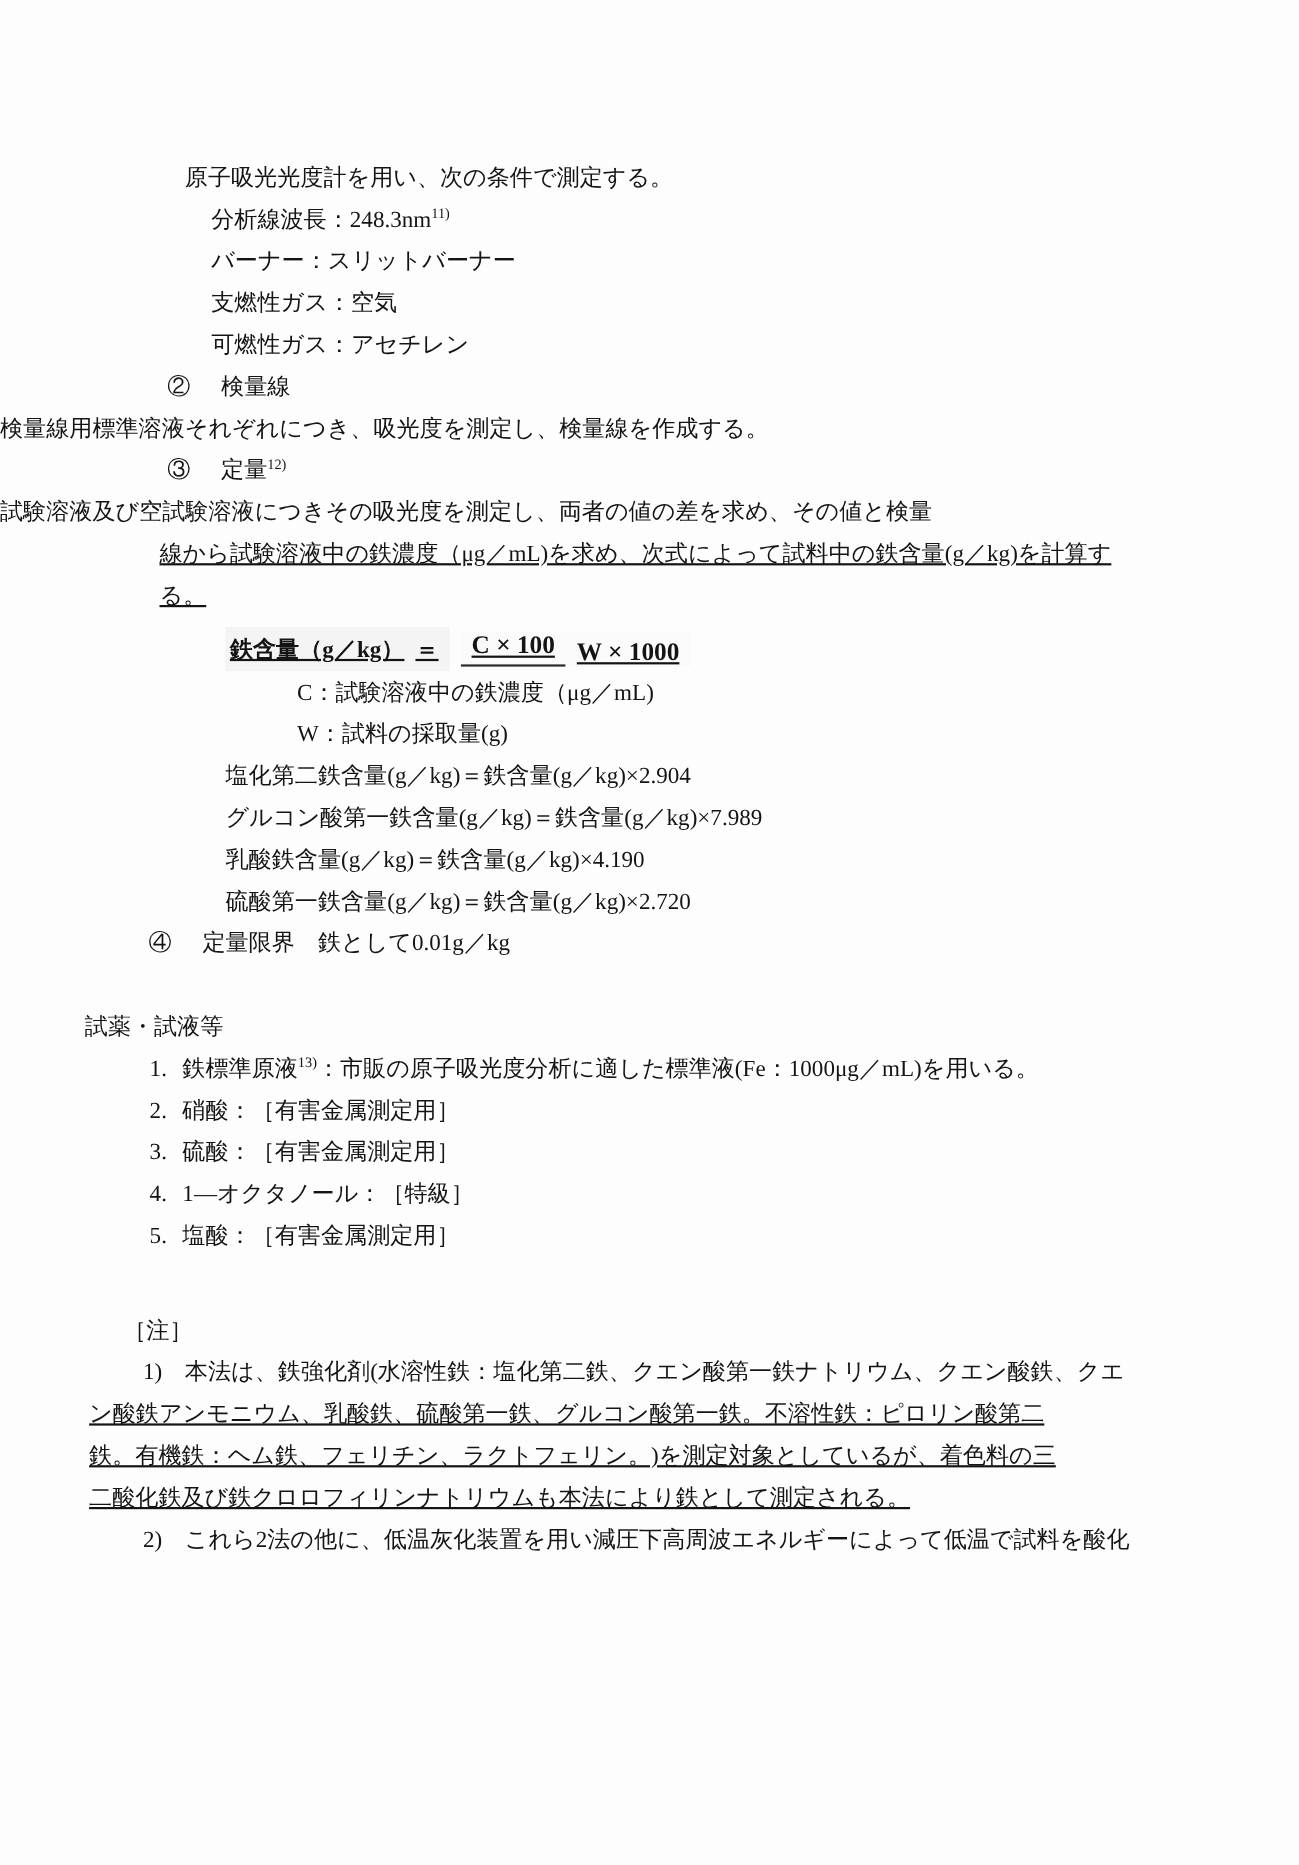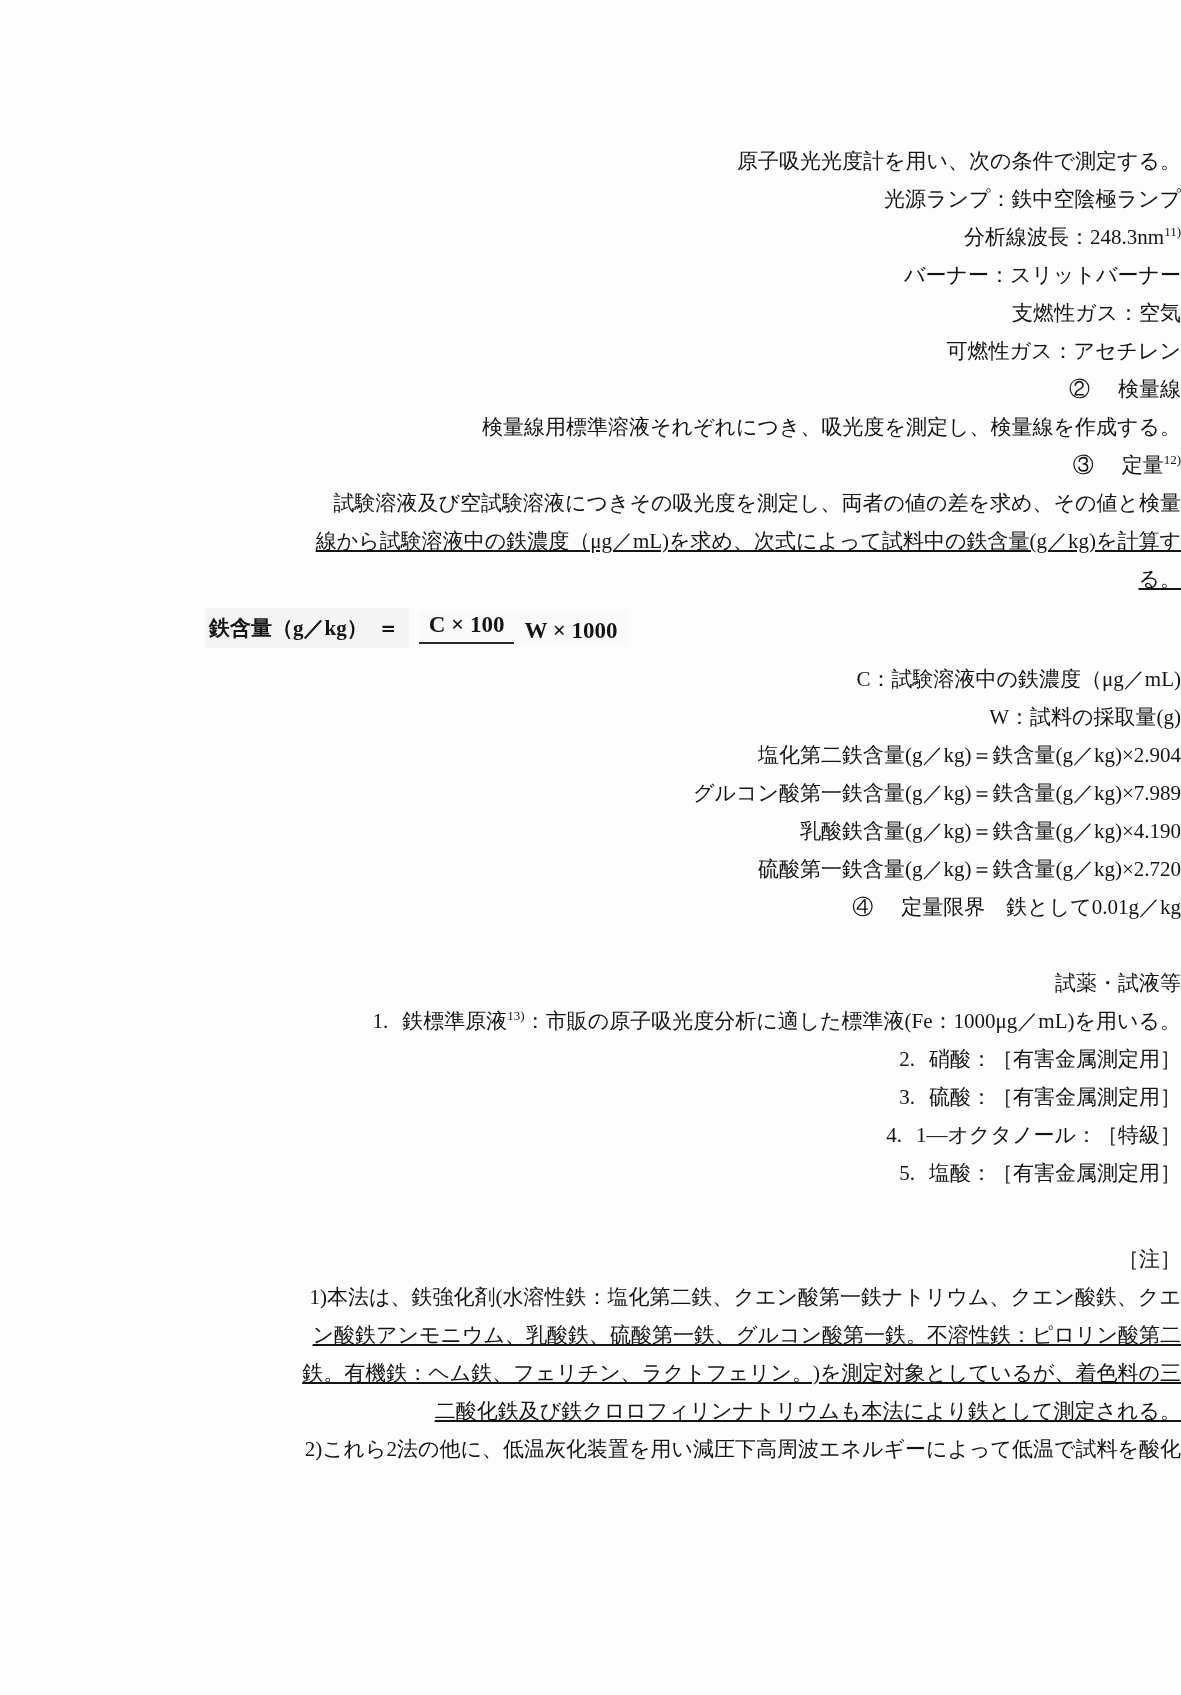--- a/index.html
+++ b/index.html
@@ -6,50 +6,51 @@
   .page{
     position:relative;
     width:1181px;height:1695px;
     margin:0 auto;
     background:#fdfdfd;
     color:#141414;
     font-family:"Liberation Serif","DejaVu Serif",serif;
     font-size:21px;
     overflow:hidden;
   }
-  .content{padding-top:142px;text-align:right;}
+  .content{padding-top:142px;}
   .line{line-height:38px;white-space:pre;}
 
   
   .ind-intro{padding-left:168px;}
   .ind-cond{padding-left:192px;}
-  .ind-sec{padding-left:152px;margin-left:15px;}
+  .ind-sec{padding-left:152px;}
   .ind-sec4{padding-left:135px;}
   .ind-body{}
   .ind-cont{padding-left:145px;text-decoration:underline;}
   .ind-cw{padding-left:270px;}
   .ind-conv{padding-left:205px;}
   .ind-head{padding-left:77px;}
   .ind-reag{padding-left:136px;}
   .ind-note-head{padding-left:112px;}
   .note-first{padding-left:130px;}
   .note-cont{padding-left:81px;text-decoration:underline;}
 
   .secno{display:inline-block;margin-right:28px;}
   .rno{display:inline-block;margin-right:14px;}
   .note-no{display:inline-block;width:38px;}
 
   sup{font-size:13px;line-height:0;vertical-align:super;}
 
   
   .formula{
-    margin:10px 0 12px 205px;
+    margin:10px 0 0 205px;
     display:flex;align-items:center;
     font-weight:600;
     width:max-content;
+    text-decoration:underline;
   }
   .f-lhs{background:#f4f4f4;padding:6px 4px;}
   .f-eq{background:#f4f4f4;padding:6px 10px 6px 6px;}
   .frac{
     display:inline-flex;align-items:center;
     margin-left:10px;font-size:23px;background:#fafafa;
   }
   .frac .num{padding:0 10px 4px;border-bottom:2px solid #2a2a2a;line-height:26px;}
   .frac .den{padding:6px 10px 0;line-height:26px;}
 
@@ -57,21 +58,20 @@
   .mt-notes{margin-top:48px;}
 </style>
 </head>
 <body>
 
 <div class="page">
   <div class="content">
 
     <div class="line ind-intro">原子吸光光度計を用い、次の条件で測定する。</div>
 
-    <div class="line ind-cond">光源ランプ：鉄中空陰極ランプ</div>
     <div class="line ind-cond"><span>分析線波長：248.3nm</span><sup>11)</sup></div>
     <div class="line ind-cond">バーナー：スリットバーナー</div>
     <div class="line ind-cond">支燃性ガス：空気</div>
     <div class="line ind-cond">可燃性ガス：アセチレン</div>
 
     <div class="line ind-sec"><span class="secno">②</span><span>検量線</span></div>
     <div class="line ind-body">検量線用標準溶液それぞれにつき、吸光度を測定し、検量線を作成する。</div>
 
     <div class="line ind-sec"><span class="secno">③</span><span>定量</span><sup>12)</sup></div>
     <div class="line ind-body">試験溶液及び空試験溶液につきその吸光度を測定し、両者の値の差を求め、その値と検量</div>

